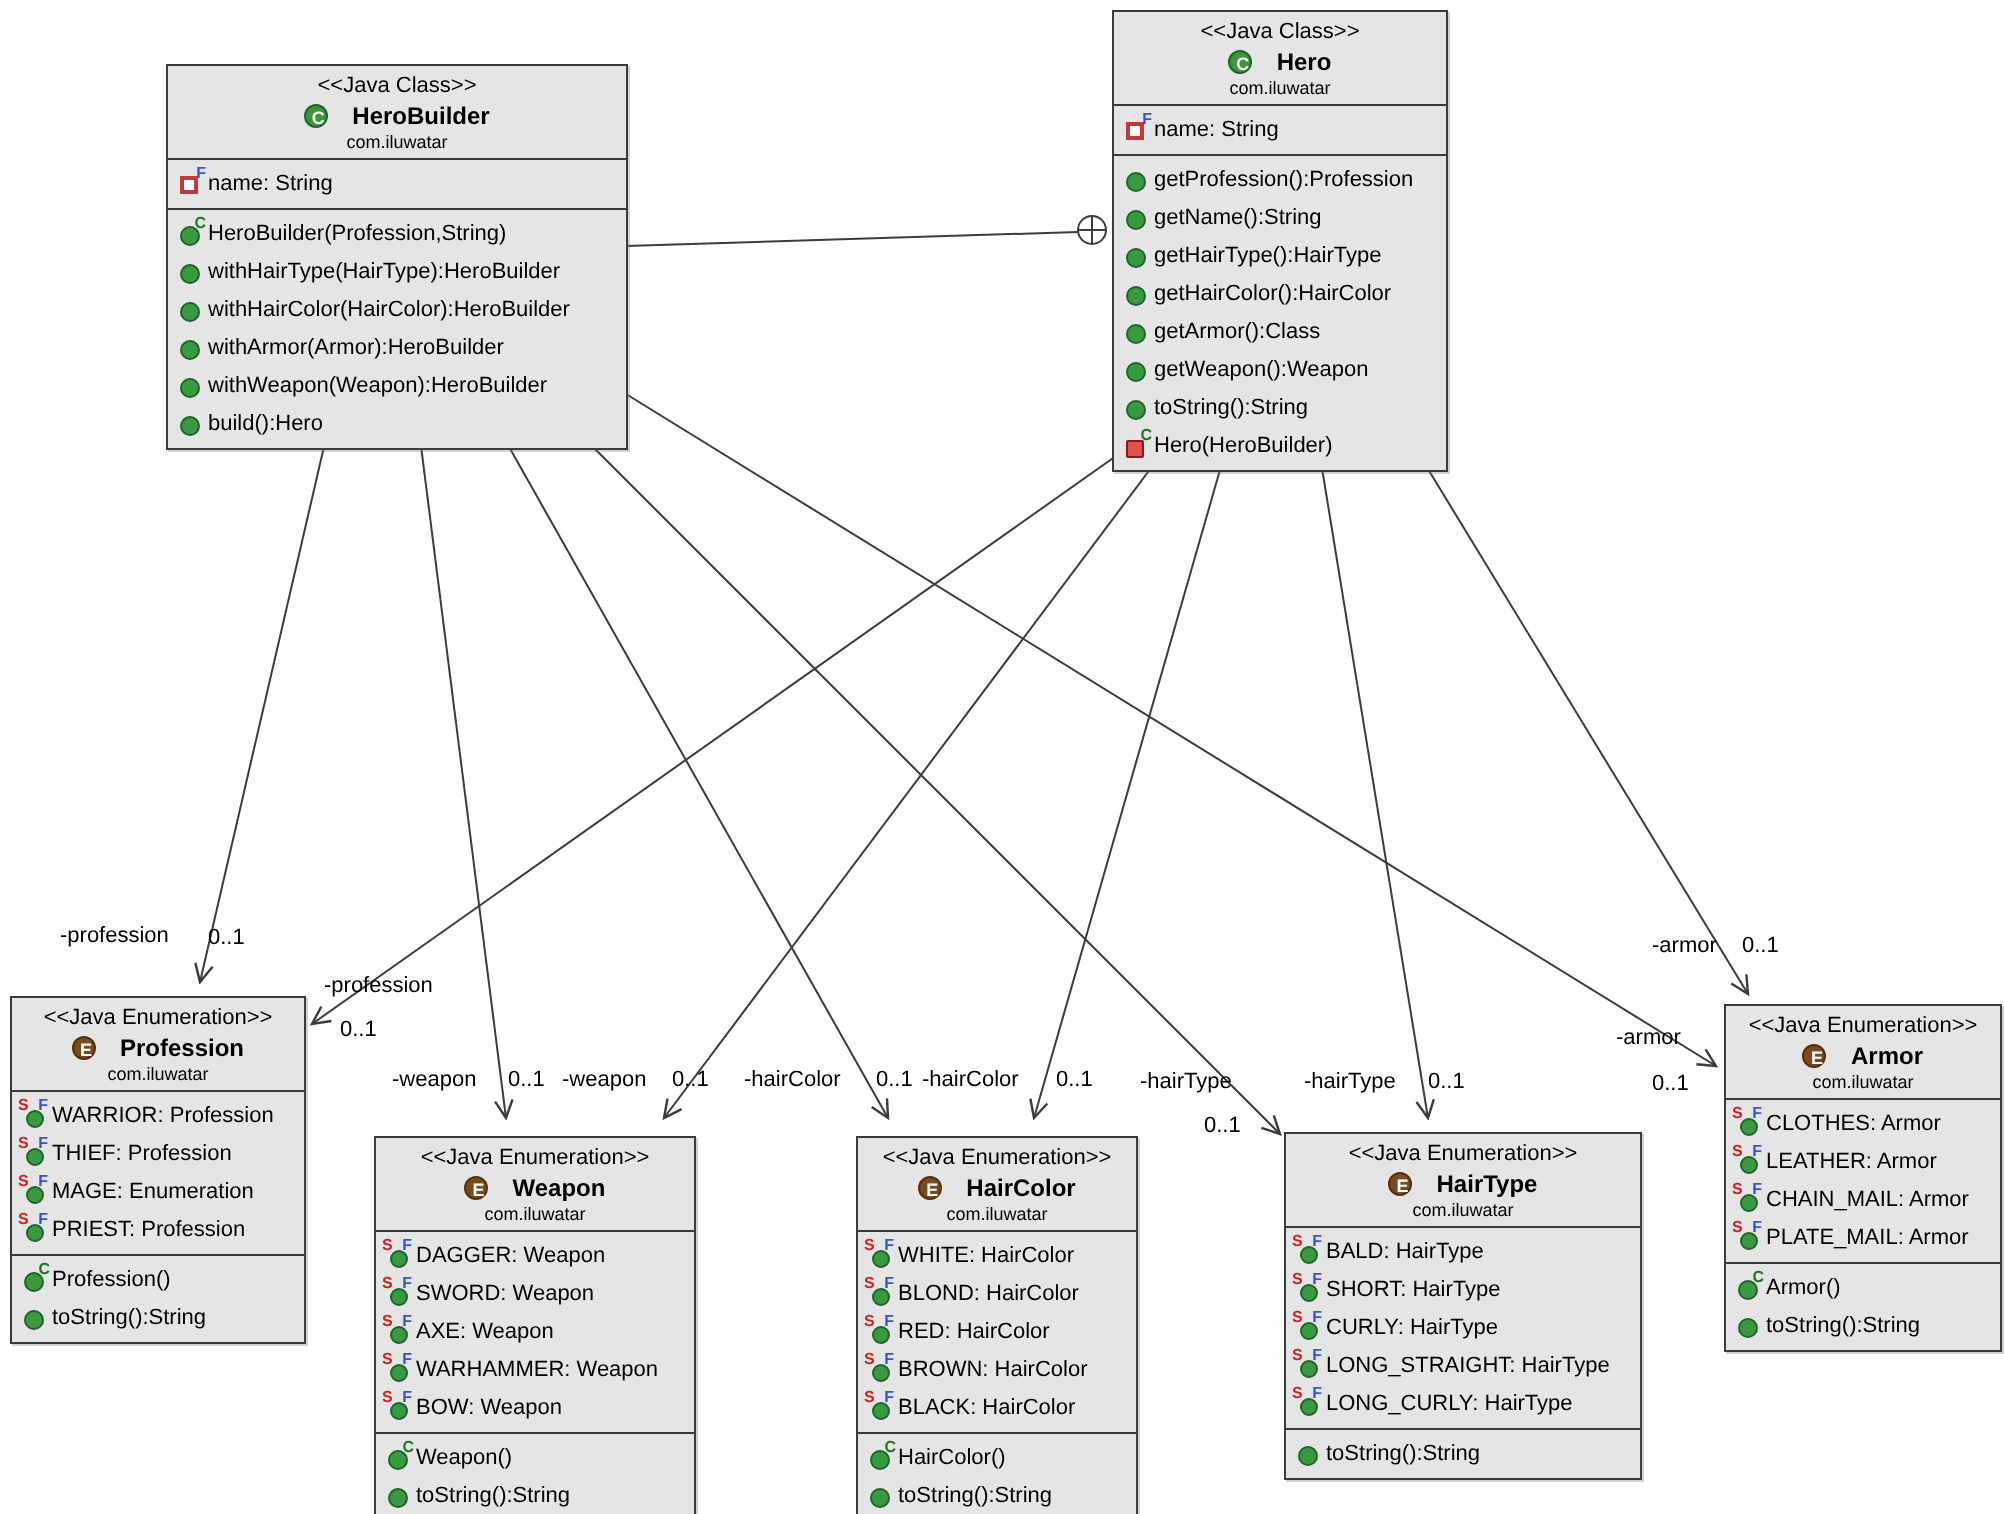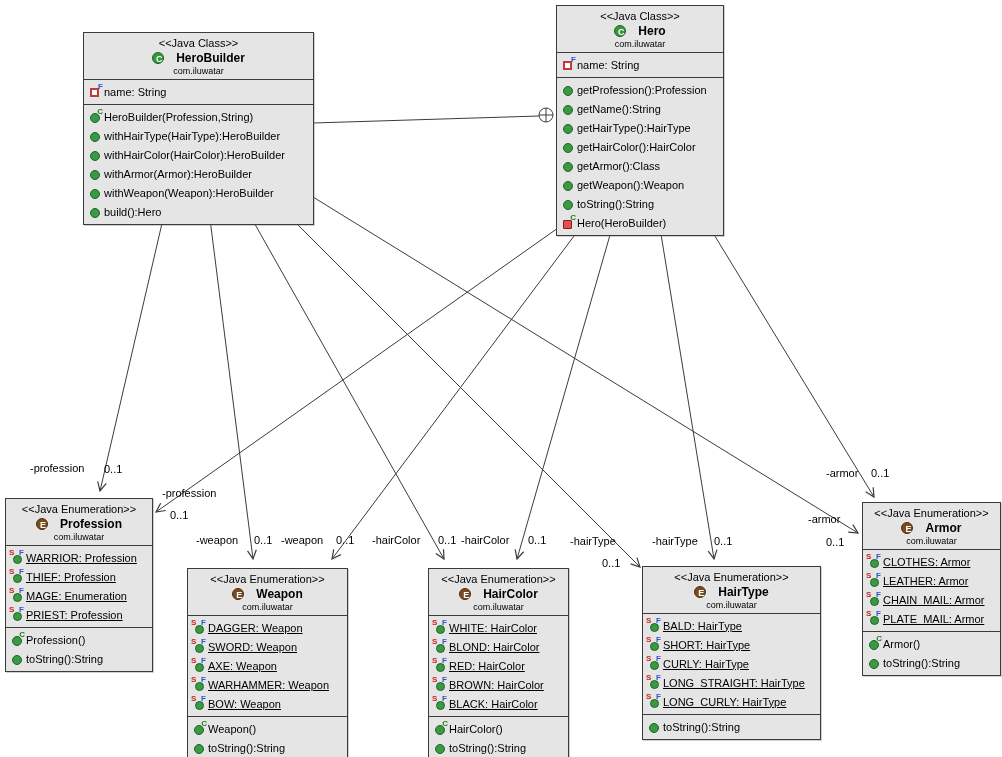--- a/index.html
+++ b/index.html
@@ -18,21 +18,21 @@
   .cicon::after{position:absolute;left:0;top:0;width:12px;height:12px;line-height:12px;text-align:center;
                 color:#fff;font-size:9px;font-weight:bold;}
   .cicon.ic-class{background:#36973B;border:1px solid #1E642A;box-sizing:border-box;}
   .cicon.ic-class::after{content:"C";}
   .cicon.ic-enum{background:#7A4A21;border:1px solid #53300f;box-sizing:border-box;}
   .cicon.ic-enum::after{content:"E";}
 
   .sec{border-top:1px solid #3b3b3b;padding:2px 3px 3px 3px;}
   .member{display:flex;align-items:center;height:19px;white-space:nowrap;}
   .mlabel{font-size:11px;}
-  .mlabel.ul{text-decoration:underline;}
+  .mlabel.ul{}
 
   .mi{position:relative;width:17px;height:14px;flex:none;}
   .mi .dot{position:absolute;left:3px;bottom:1px;width:8px;height:8px;border-radius:50%;
            background:#3A9A41;border:1px solid #1E642A;}
   .mi::before,.mi::after{position:absolute;font-size:8px;font-weight:bold;line-height:8px;}
   .ic-fpriv .dot{border-radius:0;background:#fff;border:2px solid #C03A3A;width:5px;height:5px;bottom:2px;}
   .ic-fpriv::after{content:"F";color:#3355CC;right:1px;top:-2px;}
   .ic-ctor::after{content:"C";color:#1F7A1F;right:1px;top:-2px;}
   .ic-privctor .dot{border-radius:1px;background:#E05252;border:1px solid #8B1A1A;width:7px;height:7px;}
   .ic-privctor::after{content:"C";color:#1F7A1F;right:1px;top:-2px;}

